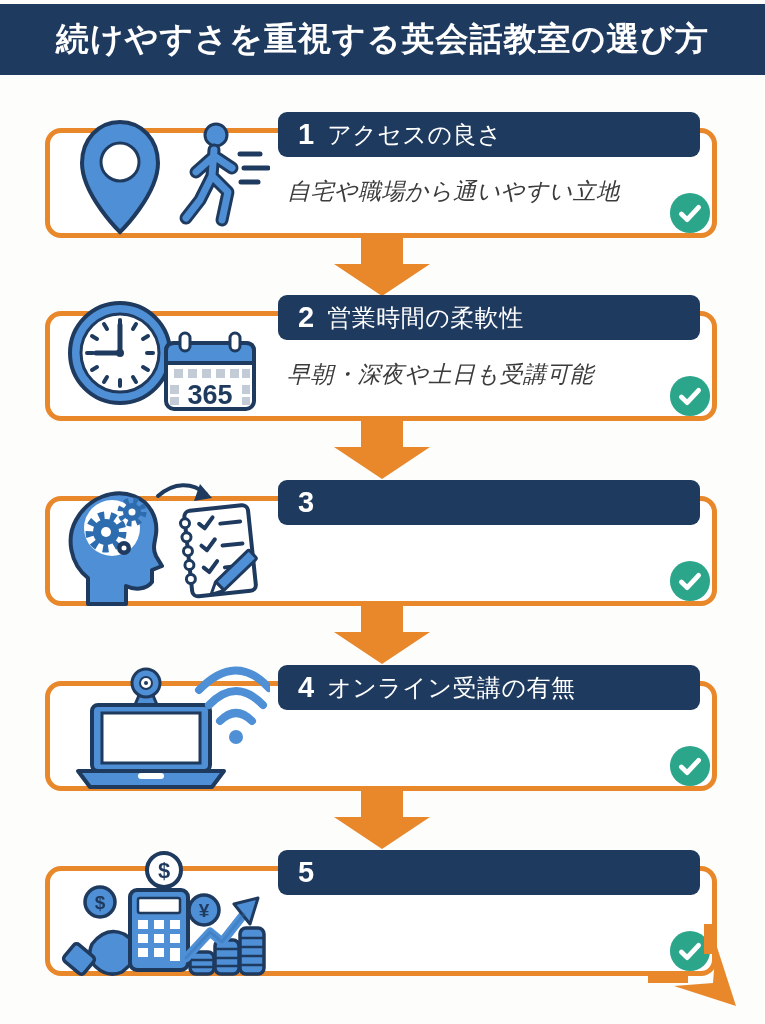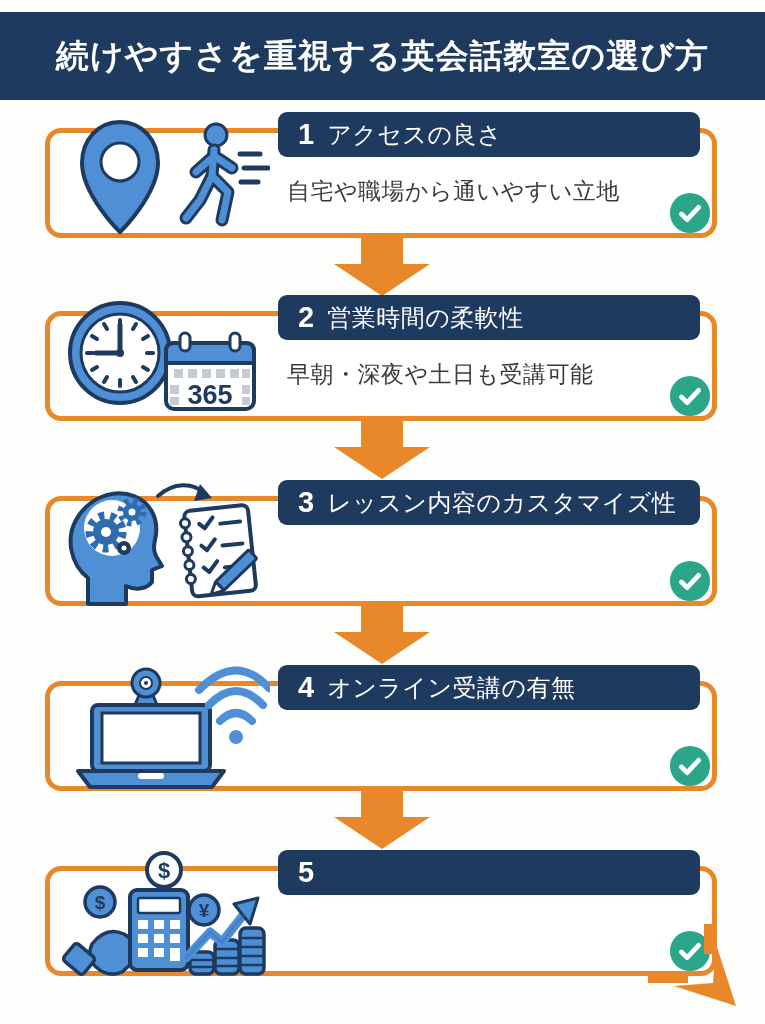--- a/index.html
+++ b/index.html
@@ -2,39 +2,39 @@
 <html><head>
 <meta charset="utf-8">
 <style>
   html,body{margin:0;padding:0;background:#ffffff;}
   .canvas{
     position:relative;width:765px;height:1024px;margin:0 auto;
     background:#fdfdfb;overflow:hidden;
     font-family:"Liberation Sans","DejaVu Sans",sans-serif;
   }
   .header{
-    position:absolute;top:12px;left:0;width:765px;height:88px;background:#1f3a5f;
+    position:absolute;top:4px;left:0;width:765px;height:71px;background:#1f3a5f;
     display:flex;align-items:center;justify-content:center;
   }
   .header-title{color:#ffffff;font-size:33px;font-weight:800;letter-spacing:1px;}
   .step{position:absolute;left:0;width:765px;height:160px;}
   .step-box{
     position:absolute;left:45px;top:18px;width:662px;height:100px;
     border:5px solid #e8882b;border-radius:16px;background:#ffffff;z-index:1;
   }
   .step-title{
     position:absolute;left:278px;top:2px;width:422px;height:45px;background:#1f3a5f;
     border-radius:9px;display:flex;align-items:center;padding-left:20px;
     box-sizing:border-box;z-index:3;
   }
   .step-num{color:#ffffff;font-size:29px;font-weight:800;margin-right:13px;line-height:1;}
   .step-title-text{color:#ffffff;font-size:24px;font-weight:400;letter-spacing:.5px;white-space:nowrap;}
   .step-desc{
     position:absolute;left:287px;top:66px;font-size:23px;color:#3b3b3b;
-    letter-spacing:.5px;white-space:nowrap;z-index:2;
+    letter-spacing:.5px;white-space:nowrap;z-index:2;font-style:italic;
   }
   .step-check{position:absolute;left:669px;top:82px;width:42px;height:42px;z-index:3;}
   .icon-wrap{
     position:absolute;left:58px;top:0px;width:212px;height:136px;z-index:2;
     display:flex;align-items:flex-start;justify-content:center;
   }
   .arrow-down{position:absolute;left:334px;width:96px;height:58px;z-index:0;}
   .final-arrow{position:absolute;left:648px;top:924px;width:100px;height:90px;z-index:4;}
 </style>
 </head>
@@ -196,21 +196,20 @@
           </g>
           <g transform="translate(158,108) rotate(-38)">
             <rect x="0" y="-6" width="46" height="12" rx="2" fill="#4e8fd5" stroke="#1f3a5f" stroke-width="3"></rect>
             <polygon points="-12,0 0,-6 0,6" fill="#ffffff" stroke="#1f3a5f" stroke-width="3" stroke-linejoin="round"></polygon>
           </g>
         </g>
       </svg>
     </div>
     <div class="step-title">
       <span class="step-num">3</span>
-      <span class="step-title-text">レッスン内容のカスタマイズ性</span>
     </div>
     <div class="step-check">
       <svg width="42" height="42" viewBox="0 0 44 44">
         <circle cx="22" cy="22" r="21" fill="#2ca68b"></circle>
         <path d="M13 23 l6 6 l12 -13" stroke="#ffffff" stroke-width="5" fill="none" stroke-linecap="round" stroke-linejoin="round"></path>
       </svg>
     </div>
   </section>
 
   <div class="arrow-down" style="top:606px">

